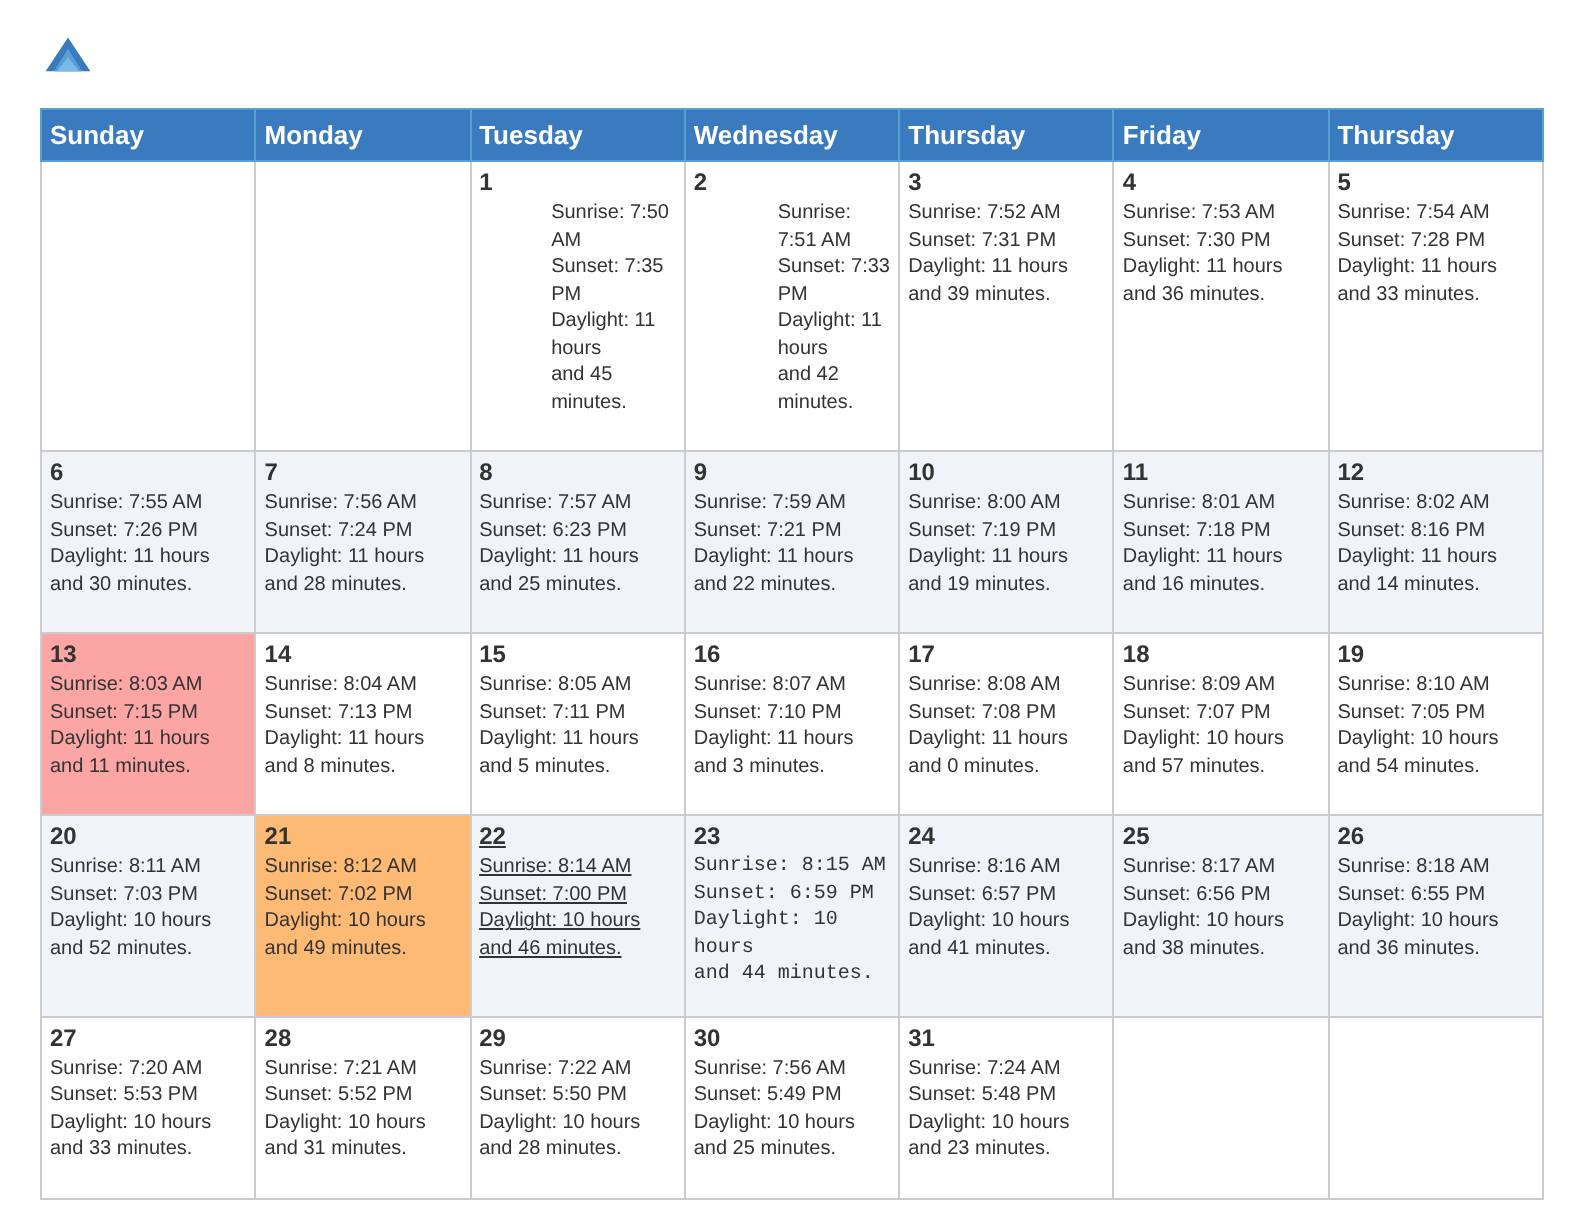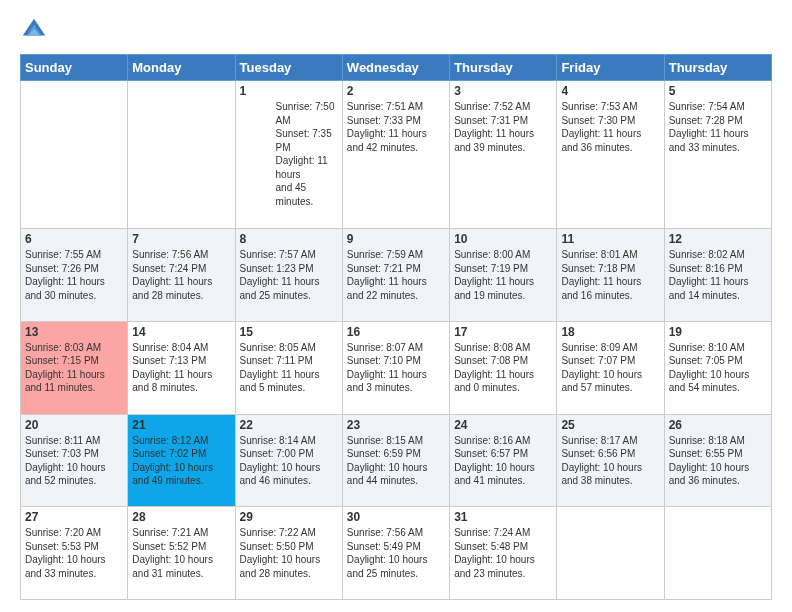--- a/index.html
+++ b/index.html
@@ -139,21 +139,21 @@
           <td class="empty-cell"></td>
           <td style="background: rgb(255, 255, 255);">
             <span class="day-number">1</span>
             <div class="cell-text" style="white-space: pre-line; margin-left: 36px;">Sunrise: 7:50 AM
 Sunset: 7:35 PM
 Daylight: 11 hours
 and 45 minutes.</div>
           </td>
           <td style="background: rgb(255, 255, 255);">
             <span class="day-number">2</span>
-            <div class="cell-text" style="white-space: pre-line;">Sunrise: 7:51 AM
+            <div class="cell-text" style="white-space: pre-line; margin-left: 42px;">Sunrise: 7:51 AM
 Sunset: 7:33 PM
 Daylight: 11 hours
 and 42 minutes.</div>
           </td>
           <td style="background: rgb(255, 255, 255);">
             <span class="day-number">3</span>
             <div class="cell-text" style="white-space: pre-line;">Sunrise: 7:52 AM
 Sunset: 7:31 PM
 Daylight: 11 hours
 and 39 minutes.</div>
@@ -184,21 +184,21 @@
           <td style="background: rgb(240, 244, 248);">
             <span class="day-number">7</span>
             <div class="cell-text" style="white-space: pre-line;">Sunrise: 7:56 AM
 Sunset: 7:24 PM
 Daylight: 11 hours
 and 28 minutes.</div>
           </td>
           <td style="background: rgb(240, 244, 248);">
             <span class="day-number">8</span>
             <div class="cell-text" style="white-space: pre-line;">Sunrise: 7:57 AM
-Sunset: 1:23 PM
+Sunset: 6:23 PM
 Daylight: 11 hours
 and 25 minutes.</div>
           </td>
           <td style="background: rgb(240, 244, 248);">
             <span class="day-number">9</span>
             <div class="cell-text" style="white-space: pre-line;">Sunrise: 7:59 AM
 Sunset: 7:21 PM
 Daylight: 11 hours
 and 22 minutes.</div>
           </td>
@@ -276,37 +276,37 @@
           </td>
         </tr>
         <tr>
           <td style="background: rgb(240, 244, 248);">
             <span class="day-number">20</span>
             <div class="cell-text" style="white-space: pre-line;">Sunrise: 8:11 AM
 Sunset: 7:03 PM
 Daylight: 10 hours
 and 52 minutes.</div>
           </td>
-          <td style="background: #0ea5e9;">
+          <td style="background: #fdba74;">
             <span class="day-number">21</span>
             <div class="cell-text" style="white-space: pre-line;">Sunrise: 8:12 AM
 Sunset: 7:02 PM
 Daylight: 10 hours
 and 49 minutes.</div>
           </td>
-          <td style="background: rgb(240, 244, 248);">
+          <td style="background: rgb(240, 244, 248); text-decoration: underline;">
             <span class="day-number">22</span>
             <div class="cell-text" style="white-space: pre-line;">Sunrise: 8:14 AM
 Sunset: 7:00 PM
 Daylight: 10 hours
 and 46 minutes.</div>
           </td>
           <td style="background: rgb(240, 244, 248);">
             <span class="day-number">23</span>
-            <div class="cell-text" style="white-space: pre-line;">Sunrise: 8:15 AM
+            <div class="cell-text" style="white-space: pre-line; font-family: Liberation Mono, monospace;">Sunrise: 8:15 AM
 Sunset: 6:59 PM
 Daylight: 10 hours
 and 44 minutes.</div>
           </td>
           <td style="background: rgb(240, 244, 248);">
             <span class="day-number">24</span>
             <div class="cell-text" style="white-space: pre-line;">Sunrise: 8:16 AM
 Sunset: 6:57 PM
 Daylight: 10 hours
 and 41 minutes.</div>

